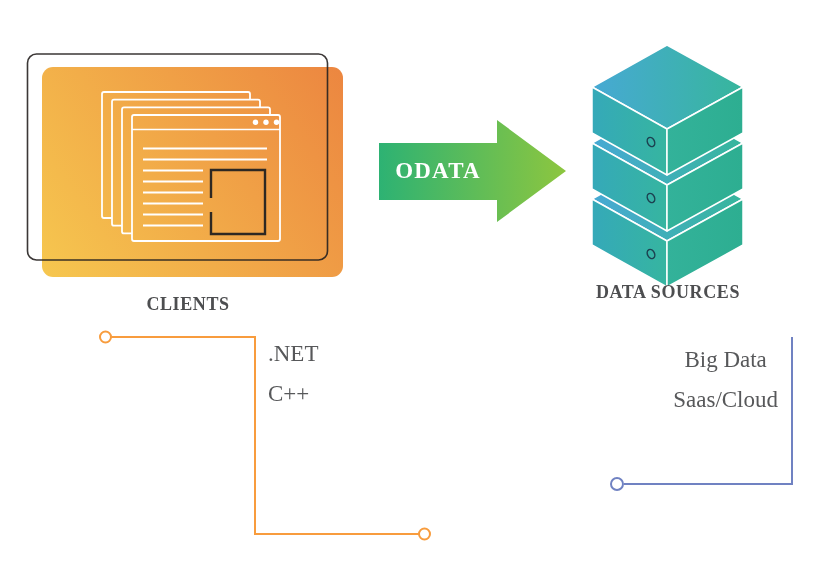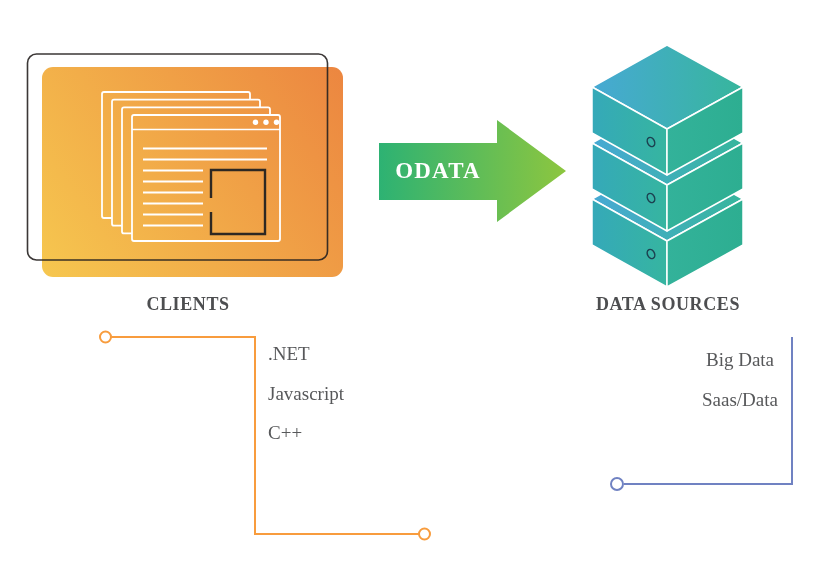--- a/index.html
+++ b/index.html
@@ -14,21 +14,21 @@
   .abs { position: absolute; }
   svg.layer { position: absolute; left: 0; top: 0; }
   .heading {
     font-weight: bold;
     font-size: 18px;
     letter-spacing: 0.6px;
     color: var(--heading_text, #4d4e50);
     text-align: center;
     white-space: nowrap;
   }
-  .list { font-size: 19px; color: var(--list_text, #57585a); }
+  .list { font-size: 23px; color: var(--list_text, #57585a); }
   .list .li { display: block; white-space: nowrap; }
   .list-left .li  { line-height: 39.5px; text-align: left; }
   .list-right .li { line-height: 40px; text-align: center; }
   .arrow-label {
     width: 118px;
     text-align: center;
     font-weight: bold;
     font-size: 23px;
     line-height: 32px;
     letter-spacing: 1.2px;
@@ -132,26 +132,25 @@
     <g fill="none" stroke="#7082c2" stroke-width="2">
       <polyline points="792,337 792,484 624,484"></polyline>
       <circle cx="617" cy="484" r="6" fill="#ffffff"></circle>
     </g>
   </svg>
 
   <div class="abs arrow-label" style="left:379px; top:155px;">ODATA</div>
 
   <div class="abs heading" style="left:38px; top:294px; width:300px;">CLIENTS</div>
 
-  <div class="abs heading" style="left:518px; top:294px; width:300px;">DATA SOURCES</div>
+  <div class="abs heading" style="left:518px; top:282px; width:300px;">DATA SOURCES</div>
 
   <div class="abs list list-left" style="left:268px; top:334px;">
     <span class="li">.NET</span>
-    <span class="li">Javascript</span>
     <span class="li">C++</span>
   </div>
 
   <div class="abs list list-right" style="right:52px; top:340px;">
     <span class="li">Big Data</span>
-    <span class="li">Saas/Data</span>
+    <span class="li">Saas/Cloud</span>
   </div>
 
 </div>
 
 </body></html>

